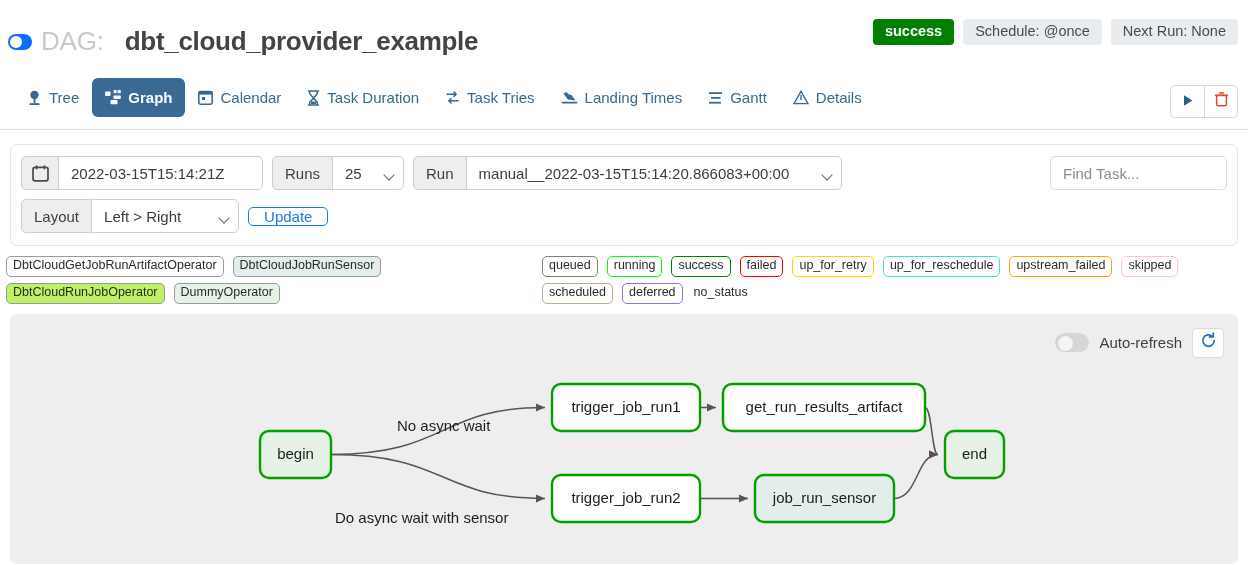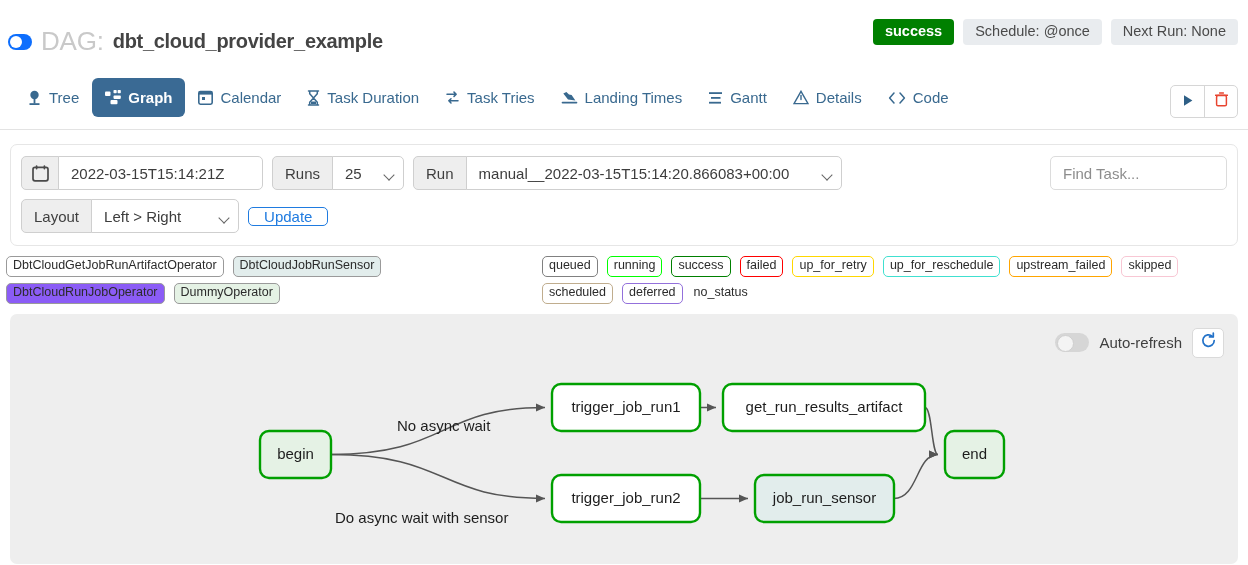--- a/index.html
+++ b/index.html
@@ -38,24 +38,25 @@
     border-radius: 50%;
     background: #fff;
   }
   .dag-label {
     font-size: 26px;
     color: #c9c9c9;
     font-weight: 400;
     letter-spacing: -.2px;
   }
   .dag-name {
-    font-size: 20px;
+    font-size: 26px;
     color: #444;
     font-weight: bold;
     letter-spacing: -.3px;
+    margin-left: 12px;
   }
 
   .header-badges {
     position: absolute;
     right: 10px; top: 19px;
     display: flex; align-items: center; gap: 9px;
   }
   .badge-success {
     background: #008000;
     color: #fff;
@@ -390,28 +391,20 @@
     <div class="tab">
       <span>
         <svg width="16" height="15" viewBox="0 0 16 15">
             <path d="M8 1.3 15 13.6H1z" fill="none" stroke="#39698f" stroke-width="1.4"></path>
             <path d="M8 5.4v4.2" stroke="#39698f" stroke-width="1.4" stroke-linecap="round"></path>
           </svg>
       </span>
       <span>Details</span>
     </div>
 
-    <div class="tab">
-      <span>
-        <svg width="18" height="14" viewBox="0 0 18 14">
-            <path d="M6 2 1.6 7 6 12M12 2l4.4 5-4.4 5" fill="none" stroke="#39698f" stroke-width="1.5" stroke-linecap="round" stroke-linejoin="round"></path>
-          </svg>
-      </span>
-      <span>Code</span>
-    </div>
 
   </div>
 
   <div class="nav-actions">
     <div>
       <span>
         <svg width="12" height="13" viewBox="0 0 12 13">
             <path d="M2 1.2 10.4 6.5 2 11.8z" fill="#2e5f86"></path>
           </svg>
       </span>
@@ -458,21 +451,21 @@
       <div class="isel" style="width:148px">Left &gt; Right</div>
     </div>
     <div class="btn-update">Update</div>
   </div>
 </div>
 
 <div class="legend">
   <div class="legend-left" id="op-legend">
       <span class="chip" style="background: rgb(255, 255, 255); border-color: rgb(154, 154, 154);">DbtCloudGetJobRunArtifactOperator</span>
       <span class="chip" style="background: rgb(226, 237, 236); border-color: rgb(154, 154, 154);">DbtCloudJobRunSensor</span>
-      <span class="chip" style="background: #8b5cf6; border-color: rgb(154, 154, 154);">DbtCloudRunJobOperator</span>
+      <span class="chip" style="background: #bef264; border-color: rgb(154, 154, 154);">DbtCloudRunJobOperator</span>
       <span class="chip" style="background: rgb(229, 242, 229); border-color: rgb(154, 154, 154);">DummyOperator</span>
     </div>
   <div class="legend-right" id="state-legend">
       <span class="chip" style="border-color: rgb(128, 128, 128);">queued</span>
       <span class="chip" style="border-color: rgb(0, 255, 0);">running</span>
       <span class="chip" style="border-color: rgb(0, 128, 0);">success</span>
       <span class="chip" style="border-color: rgb(255, 0, 0);">failed</span>
       <span class="chip" style="border-color: rgb(255, 215, 0);">up_for_retry</span>
       <span class="chip" style="border-color: rgb(64, 224, 208);">up_for_reschedule</span>
       <span class="chip" style="border-color: rgb(255, 165, 0);">upstream_failed</span>

